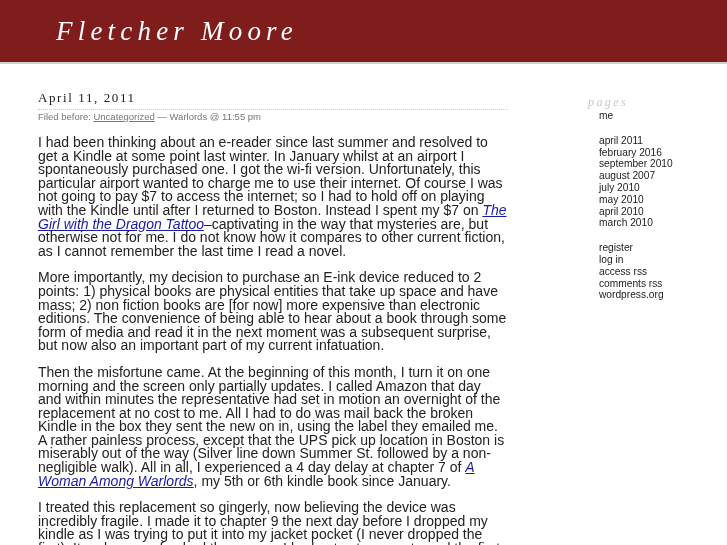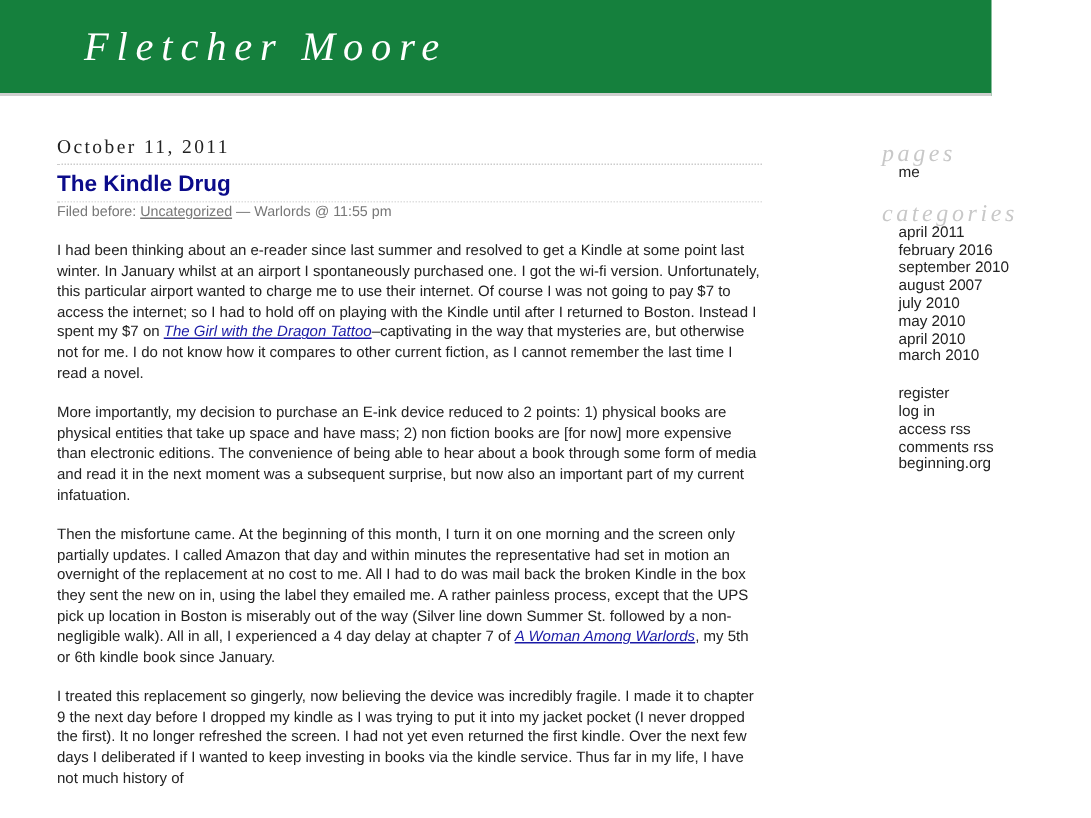--- a/index.html
+++ b/index.html
@@ -4,22 +4,22 @@
   <style>
     html, body { margin: 0; padding: 0; }
     body {
       width: 727px; height: 545px; overflow: hidden;
       background: #ffffff;
       font-family: "Liberation Sans", sans-serif;
       color: #222;
       position: relative;
     }
     .header {
-      position: absolute; left: 0; top: 0; width: 661px; height: 62px;
-      background: #15803d;
+      position: absolute; left: 0; top: 0; width: 727px; height: 62px;
+      background: #7f1d1d;
       border-bottom: 2px solid #cfcfcf;
     }
     .site-title {
       position: absolute; left: 56px; top: 14px;
       font-family: "Liberation Serif", serif;
       font-style: italic;
       font-size: 27px;
       letter-spacing: 5.2px;
       color: #ffffff;
       margin: 0; font-weight: normal;
@@ -45,87 +45,85 @@
       padding-bottom: 1px;
       border-bottom: 1px dotted #e0e0e0;
     }
     .post-meta {
       font-size: 9.5px; color: #777;
       line-height: 14px; margin-top: 0px;
     }
     .post-meta a { color: #777; text-decoration: underline; }
     .post-body p {
       margin: 13px 0 0 0;
-      font-size: 10px;
+      font-size: 14px;
       line-height: 13.6px;
       color: #222;
       width: 470px;
     }
     .post-body p:first-child { margin-top: 12px; }
     .post-body a { color: #1a1aa6; font-style: italic; text-decoration: underline; }
 
     .sidebar {
       position: absolute; left: 588px; top: 95px; width: 130px;
     }
     .sidebar h3 {
       margin: 0;
       font-family: "Liberation Serif", serif;
       font-style: italic; font-weight: normal;
-      font-size: 16px; letter-spacing: 2.4px;
+      font-size: 12px; letter-spacing: 2.4px;
       color: #c8c8c8;
       line-height: 15px;
     }
     .sidebar ul {
       list-style: none; margin: 0 0 13px 11px; padding: 0;
     }
     .sidebar li {
       font-size: 10.2px; line-height: 11.8px; color: #222;
     }
     .sidebar li a { color: #222; text-decoration: none; }
   </style>
 </head>
 <body>
 
 <div class="header">
   <h1 class="site-title">Fletcher Moore</h1>
 </div>
 
 <div class="content">
-  <div class="post-date">October 11, 2011</div>
-  <h2 class="post-title">The Kindle Drug</h2>
+  <div class="post-date">April 11, 2011</div>
   <div class="post-meta">
     <span>Filed before: </span><a href="#">Uncategorized</a><span> — </span><span>Warlords</span><span> @ </span><span>11:55 pm</span>
   </div>
   <div class="post-body">
     <p><span>I had been thinking about an e-reader since last summer and resolved to get a Kindle at some point last winter. In January whilst at an airport I spontaneously purchased one. I got the wi-fi version. Unfortunately, this particular airport wanted to charge me to use their internet. Of course I was not going to pay $7 to access the internet; so I had to hold off on playing with the Kindle until after I returned to Boston. Instead I spent my $7 on </span><a href="#">The Girl with the Dragon Tattoo</a><span>–captivating in the way that mysteries are, but otherwise not for me. I do not know how it compares to other current fiction, as I cannot remember the last time I read a novel.</span></p>
     <p>More importantly, my decision to purchase an E-ink device reduced to 2 points: 1) physical books are physical entities that take up space and have mass; 2) non fiction books are [for now] more expensive than electronic editions. The convenience of being able to hear about a book through some form of media and read it in the next moment was a subsequent surprise, but now also an important part of my current infatuation.</p>
     <p><span>Then the misfortune came. At the beginning of this month, I turn it on one morning and the screen only partially updates. I called Amazon that day and within minutes the representative had set in motion an overnight of the replacement at no cost to me. All I had to do was mail back the broken Kindle in the box they sent the new on in, using the label they emailed me. A rather painless process, except that the UPS pick up location in Boston is miserably out of the way (Silver line down Summer St. followed by a non-negligible walk). All in all, I experienced a 4 day delay at chapter 7 of </span><a href="#">A Woman Among Warlords</a><span>, my 5th or 6th kindle book since January.</span></p>
     <p>I treated this replacement so gingerly, now believing the device was incredibly fragile. I made it to chapter 9 the next day before I dropped my kindle as I was trying to put it into my jacket pocket (I never dropped the first). It no longer refreshed the screen. I had not yet even returned the first kindle. Over the next few days I deliberated if I wanted to keep investing in books via the kindle service. Thus far in my life, I have not much history of</p>
   </div>
 </div>
 
 <div class="sidebar">
   <h3>pages</h3>
   <ul>
     <li><a href="#">me</a></li>
   </ul>
 
-  <h3>categories</h3>
 
   <ul>
     <li><a href="#">april 2011</a></li>
     <li><a href="#">february 2016</a></li>
     <li><a href="#">september 2010</a></li>
     <li><a href="#">august 2007</a></li>
     <li><a href="#">july 2010</a></li>
     <li><a href="#">may 2010</a></li>
     <li><a href="#">april 2010</a></li>
     <li><a href="#">march 2010</a></li>
   </ul>
 
   <ul>
     <li><a href="#">register</a></li>
     <li><a href="#">log in</a></li>
     <li><a href="#">access rss</a></li>
     <li><a href="#">comments rss</a></li>
-    <li><a href="#">beginning.org</a></li>
+    <li><a href="#">wordpress.org</a></li>
   </ul>
 </div>
 
 </body></html>

